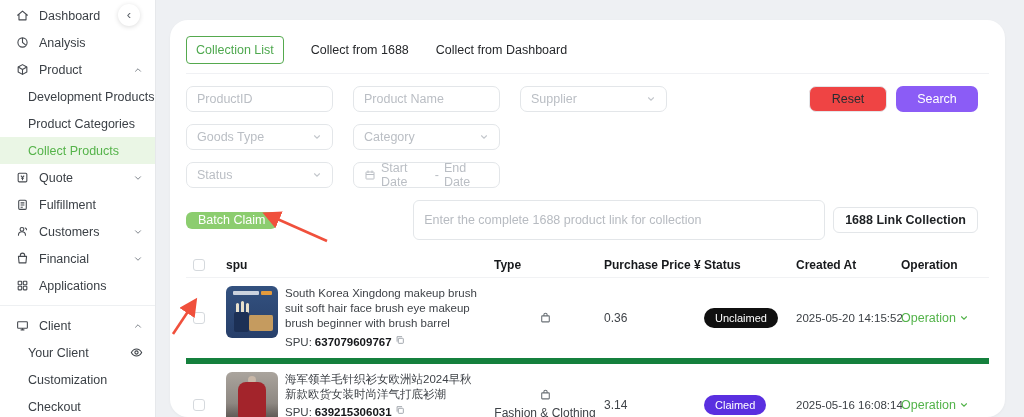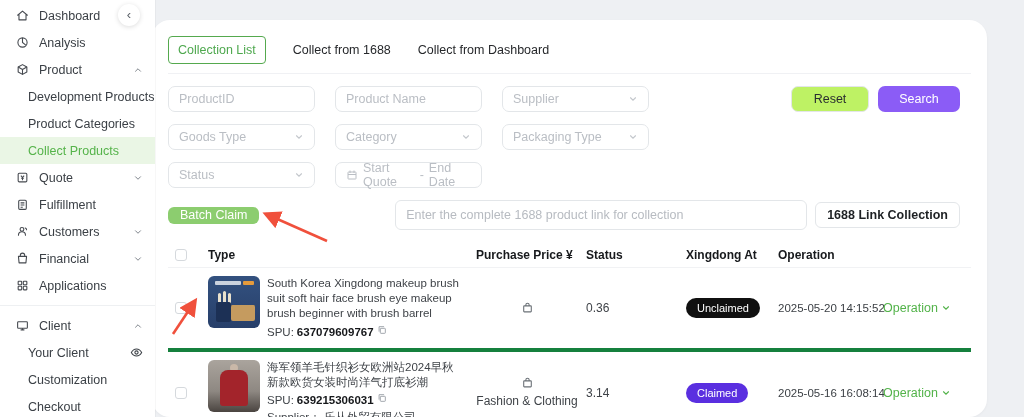--- a/index.html
+++ b/index.html
@@ -34,21 +34,21 @@
 
   .collapse-btn {
     position: absolute; left: 118px; top: 4px; width: 22px; height: 22px;
     border-radius: 50%; background: #fff; border: none; z-index: 3;
     box-shadow: 0 1px 5px rgba(0,0,0,0.14); color: #5a6067;
     font-size: 13px; line-height: 20px; cursor: pointer;
   }
 
   
   .card {
-    position: absolute; left: 152px; top: 20px; width: 835px; height: 397px;
+    position: absolute; left: 170px; top: 20px; width: 835px; height: 397px;
     background: #fff; border-radius: 18px; padding: 16px 16px 16px 16px;
     box-shadow: 0 1px 3px rgba(0,0,0,0.04); overflow: hidden;
   }
 
   
   .tabs { display: flex; align-items: center; gap: 27px; border-bottom: 1px solid #f0f1f4; padding-bottom: 9px; }
   .tab { font-size: 12.5px; color: #26282b; font-weight: 500; cursor: pointer; }
   .tab-active {
     border: 1px solid #55a94e; color: #4ea84e; border-radius: 4px;
     padding: 6px 9px; font-weight: 500; background: #fff;
@@ -66,59 +66,59 @@
   .f-select { justify-content: space-between; cursor: pointer; }
   .f-select .ph { color: #babec4; }
   .f-select .chev { color: #c3c7cc; display: flex; }
   .f-select .chev svg { width: 10px; height: 10px; }
   .f-date { gap: 5px; justify-content: flex-start; cursor: pointer; }
   .f-date .cal { color: #babec4; display: flex; }
   .f-date .cal svg { width: 12px; height: 12px; }
   .f-date .ph { color: #babec4; }
   .f-actions { position: absolute; right: 11px; top: 0; display: flex; gap: 9px; }
   .btn-reset {
-    width: 78px; height: 26px; border: 1px solid #e3e6e9; background: #bef264;
+    width: 78px; height: 26px; border: 1px solid #e3e6e9; background: #ef4444;
     border-radius: 7px; font-size: 12.5px; color: #2a2d31; cursor: pointer;
     font-family: "Liberation Sans", sans-serif;
   }
   .btn-search {
     width: 82px; height: 26px; border: none; background: #8b5cf6; color: #fff;
     border-radius: 7px; font-size: 12.5px; cursor: pointer;
     font-family: "Liberation Sans", sans-serif;
   }
 
   
   .batch-row { display: flex; align-items: center; margin-top: 5px; }
   .btn-batch {
     height: 17px; padding: 0 12px; background: #8ccd6f; color: #fff;
     border: none; border-radius: 6px; font-size: 12.5px; cursor: pointer;
     font-family: "Liberation Sans", sans-serif;
   }
   .link-input {
-    margin-left: auto; width: 412px; height: 30px; border: 1px solid #e3e6e9;
+    margin-left: auto; width: 412px; height: 40px; border: 1px solid #e3e6e9;
     border-radius: 6px; padding: 0 10px; font-size: 12.5px; color: #5a6067;
     font-family: "Liberation Sans", sans-serif;
   }
   .link-input::placeholder { color: #b7bbc1; }
   .btn-link {
     margin-left: 8px; margin-right: 11px; height: 26px; padding: 0 11px;
     background: #fff; border: 1px solid #e3e6e9; border-radius: 6px;
     font-size: 12.5px; color: #1e2124; font-weight: 600; cursor: pointer;
     white-space: nowrap; font-family: "Liberation Sans", sans-serif;
   }
 
   
   .table { margin-top: 12px; }
   .t-head, .t-row {
     display: grid;
     grid-template-columns: 40px 268px 110px 100px 92px 105px 88px;
     align-items: center;
   }
   .t-head { height: 26px; font-size: 12px; font-weight: 700; color: #17191c; border-bottom: 1px solid #f1f2f4; }
-  .t-row { padding: 8px 0; border-bottom: 4px solid #15803d; font-size: 12px; color: #3f4348; }
+  .t-row { padding: 8px 0; border-bottom: 6px solid #15803d; font-size: 12px; color: #3f4348; }
   .cbx {
     width: 12px; height: 12px; border: 1px solid #d5d9dd; border-radius: 3px;
     background: #fff; margin-left: 7px; cursor: pointer;
   }
   .spu-cell { display: flex; gap: 7px; align-items: flex-start; padding-right: 12px; }
   .pimg { width: 52px; height: 52px; border-radius: 6px; flex: 0 0 52px; position: relative; overflow: hidden; }
   .spu-text { font-size: 11.5px; line-height: 1.32; color: #3f4348; }
   .spu-line { margin-top: 3px; display: flex; gap: 3px; }
   .spu-num { font-weight: 700; color: #15171a; }
   .copy-ic { color: #9aa0a6; display: flex; cursor: pointer; }
@@ -326,46 +326,38 @@
           </span>
       </div>
       <div class="f-select">
         <span class="ph">Category</span>
         <span class="chev">
             <svg viewBox="0 0 24 24" fill="none" stroke="currentColor" stroke-width="2.6" stroke-linecap="round">
               <path d="M6 9l6 6 6-6"></path>
             </svg>
           </span>
       </div>
-      <div class="f-select">
-        <span class="ph">Packaging Type</span>
-        <span class="chev">
-            <svg viewBox="0 0 24 24" fill="none" stroke="currentColor" stroke-width="2.6" stroke-linecap="round">
-              <path d="M6 9l6 6 6-6"></path>
-            </svg>
-          </span>
-      </div>
     </div>
     <div class="f-row">
       <div class="f-select">
         <span class="ph">Status</span>
         <span class="chev">
             <svg viewBox="0 0 24 24" fill="none" stroke="currentColor" stroke-width="2.6" stroke-linecap="round">
               <path d="M6 9l6 6 6-6"></path>
             </svg>
           </span>
       </div>
       <div class="f-select f-date">
         <span class="cal">
             <svg viewBox="0 0 24 24" fill="none" stroke="currentColor" stroke-width="2">
               <rect x="4" y="6" width="16" height="14" rx="1"></rect>
               <path d="M8 3v5M16 3v5M4 11h16"></path>
             </svg>
           </span>
-        <span class="ph">Start Quote</span>
+        <span class="ph">Start Date</span>
         <span class="ph">-</span>
         <span class="ph">End Date</span>
       </div>
     </div>
     <div class="f-actions">
       <button class="btn-reset">Reset</button>
       <button class="btn-search">Search</button>
     </div>
   </div>
 
@@ -373,24 +365,25 @@
     <button class="btn-batch">Batch Claim</button>
     <input class="link-input" placeholder="Enter the complete 1688 product link for collection" style="">
     <button class="btn-link">1688 Link Collection</button>
   </div>
 
   <div class="table">
     <div class="t-head">
       <div>
           <div class="cbx"></div>
         </div>
+      <div>spu</div>
       <div>Type</div>
       <div style="white-space:nowrap;">Purchase Price ¥</div>
       <div>Status</div>
-      <div>Xingdong At</div>
+      <div>Created At</div>
       <div>Operation</div>
     </div>
 
     <div class="t-row">
       <div>
           <div class="cbx"></div>
         </div>
       <div class="spu-cell">
         <div class="pimg pimg-1">
           <div class="p1-cap"></div>

